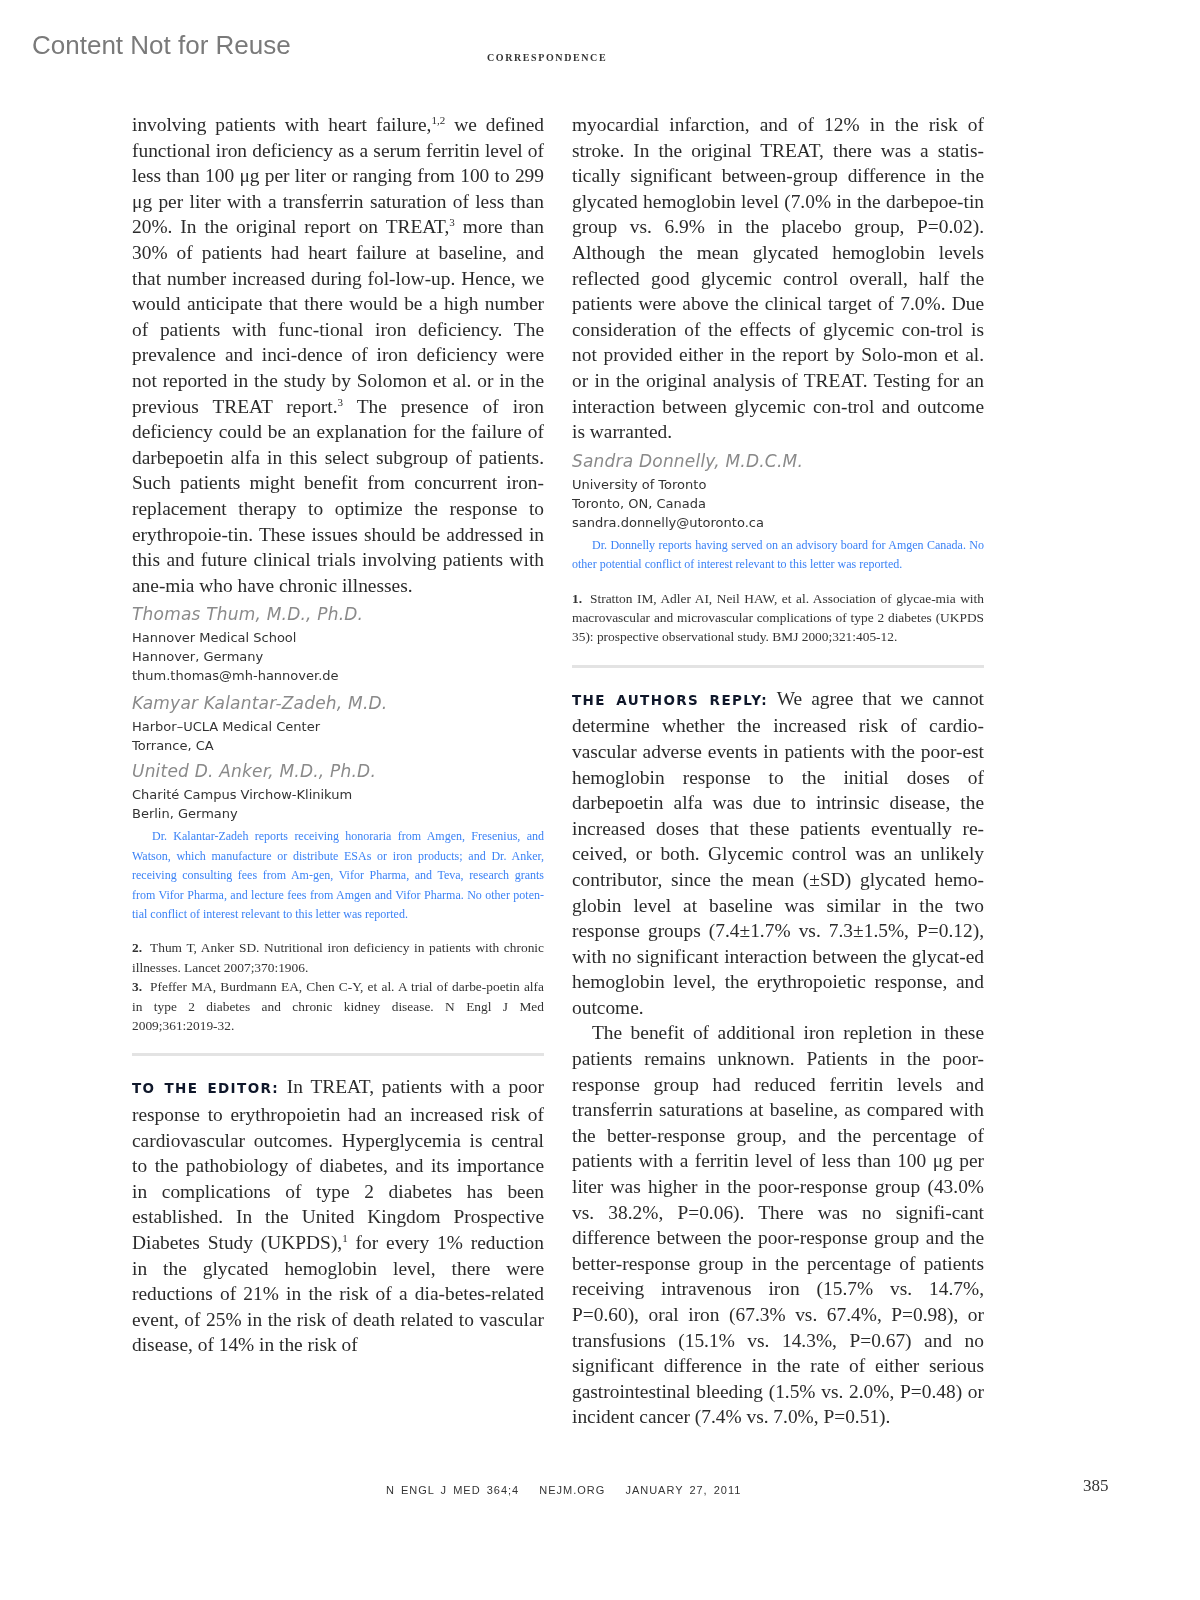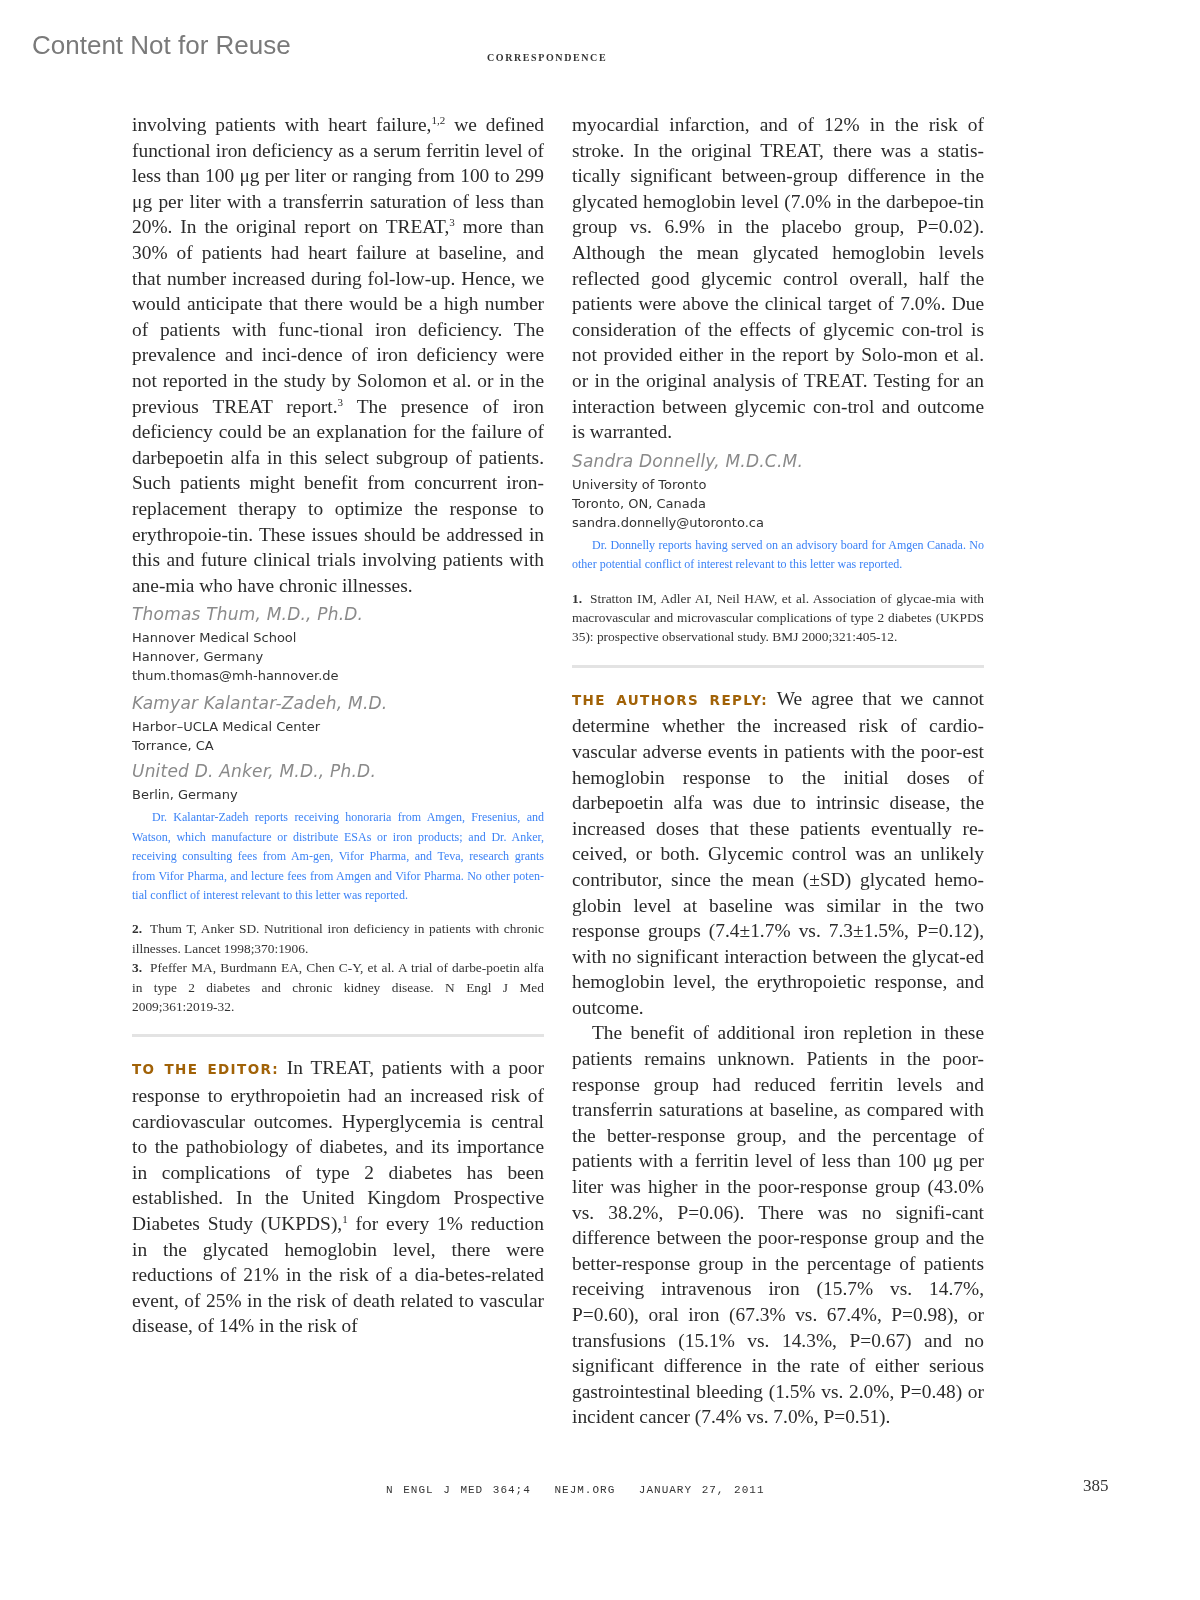--- a/index.html
+++ b/index.html
@@ -12,22 +12,22 @@
   .body-text { font-family: "Liberation Serif", serif; font-size: 19.4px; line-height: 25.6px; text-align: justify; margin: 0; hyphens: manual; }
   .body-text.indent { text-indent: 20px; }
   sup { font-size: 11px; line-height: 0; vertical-align: 7px; margin-top: 46px; }
   .author { font-family: "DejaVu Sans", sans-serif; font-size: 17px; color: #8a8a8a; margin: 6px 0 4px 0; letter-spacing: 0.2px; font-style: italic; }
   .affil { font-family: "DejaVu Sans", sans-serif; font-size: 13px; line-height: 19px; color: #333; }
   .disclosure { font-family: "Liberation Serif", serif; font-size: 12px; line-height: 19.4px; text-align: justify; text-indent: 20px; margin: 4px 0 0 0; color: #3b82f6; }
   .refs { margin-top: 14px; }
   .ref { font-family: "Liberation Serif", serif; font-size: 13.4px; line-height: 19.4px; text-align: justify; color: #333; margin: 0; }
   .ref-num { font-weight: bold; margin-right: 8px; }
   .divider { height: 3px; background: #e3e3e3; margin: 18px 0 18px 0; }
-  .lead { font-family: "DejaVu Sans", sans-serif; font-weight: bold; font-size: 13.5px; letter-spacing: 1.4px; color: #a16207; }
-  .footer { position: absolute; left: 386px; top: 1484px; font-family: Liberation Mono, monospace; font-size: 11px; letter-spacing: 1px; color: #333; word-spacing: 2px; }
+  .lead { font-family: "DejaVu Sans", sans-serif; font-weight: bold; font-size: 13.5px; letter-spacing: 1.4px; color: #0f172a; }
+  .footer { position: absolute; left: 386px; top: 1484px; font-family: Liberation Sans, sans-serif; font-size: 11px; letter-spacing: 1px; color: #333; word-spacing: 2px; }
   .footer span { margin-right: 14px; }
   .page-num { position: absolute; left: 1083px; top: 1476px; font-family: "Liberation Serif", serif; font-size: 17px; color: #333; }
 </style>
 </head>
 <body>
 
 <div class="watermark">Content Not for Reuse</div>
 <div class="section-head">CORRESPONDENCE</div>
 
 <div class="col col-left">
@@ -39,27 +39,28 @@
     <div class="affil">Hannover, Germany</div>
     <div class="affil">thum.thomas@mh-hannover.de</div>
   </div>
   <div style="margin-top:8px;">
     <div class="author">Kamyar Kalantar-Zadeh, M.D.</div>
     <div class="affil">Harbor–UCLA Medical Center</div>
     <div class="affil">Torrance, CA</div>
   </div>
   <div>
     <div class="author">United D. Anker, M.D., Ph.D.</div>
+    <div class="affil">Charité Campus Virchow-Klinikum</div>
     <div class="affil">Berlin, Germany</div>
   </div>
 
   <p class="disclosure">Dr. Kalantar-Zadeh reports receiving honoraria from Amgen, Fresenius, and Watson, which manufacture or distribute ESAs or iron products; and Dr. Anker, receiving consulting fees from Am-gen, Vifor Pharma, and Teva, research grants from Vifor Pharma, and lecture fees from Amgen and Vifor Pharma. No other poten-tial conflict of interest relevant to this letter was reported.</p>
 
   <div class="refs">
-    <p class="ref"><span class="ref-num">2.</span><span>Thum T, Anker SD. Nutritional iron deficiency in patients with chronic illnesses. Lancet 1998;370:1906.</span></p>
+    <p class="ref"><span class="ref-num">2.</span><span>Thum T, Anker SD. Nutritional iron deficiency in patients with chronic illnesses. Lancet 2007;370:1906.</span></p>
     <p class="ref"><span class="ref-num">3.</span><span>Pfeffer MA, Burdmann EA, Chen C-Y, et al. A trial of darbe-poetin alfa in type 2 diabetes and chronic kidney disease. N Engl J Med 2009;361:2019-32.</span></p>
   </div>
 
   <div class="divider"></div>
 
   <p class="body-text"><span class="lead">TO THE EDITOR:</span><span> In TREAT, patients with a poor response to erythropoietin had an increased risk of cardiovascular outcomes. Hyperglycemia is central to the pathobiology of diabetes, and its importance in complications of type 2 diabetes has been established. In the United Kingdom Prospective Diabetes Study (UKPDS),</span><sup>1</sup><span> for every 1% reduction in the glycated hemoglobin level, there were reductions of 21% in the risk of a dia-betes-related event, of 25% in the risk of death related to vascular disease, of 14% in the risk of</span></p>
 </div>
 
 <div class="col col-right">
   <p class="body-text">myocardial infarction, and of 12% in the risk of stroke. In the original TREAT, there was a statis-tically significant between-group difference in the glycated hemoglobin level (7.0% in the darbepoe-tin group vs. 6.9% in the placebo group, P=0.02). Although the mean glycated hemoglobin levels reflected good glycemic control overall, half the patients were above the clinical target of 7.0%. Due consideration of the effects of glycemic con-trol is not provided either in the report by Solo-mon et al. or in the original analysis of TREAT. Testing for an interaction between glycemic con-trol and outcome is warranted.</p>

